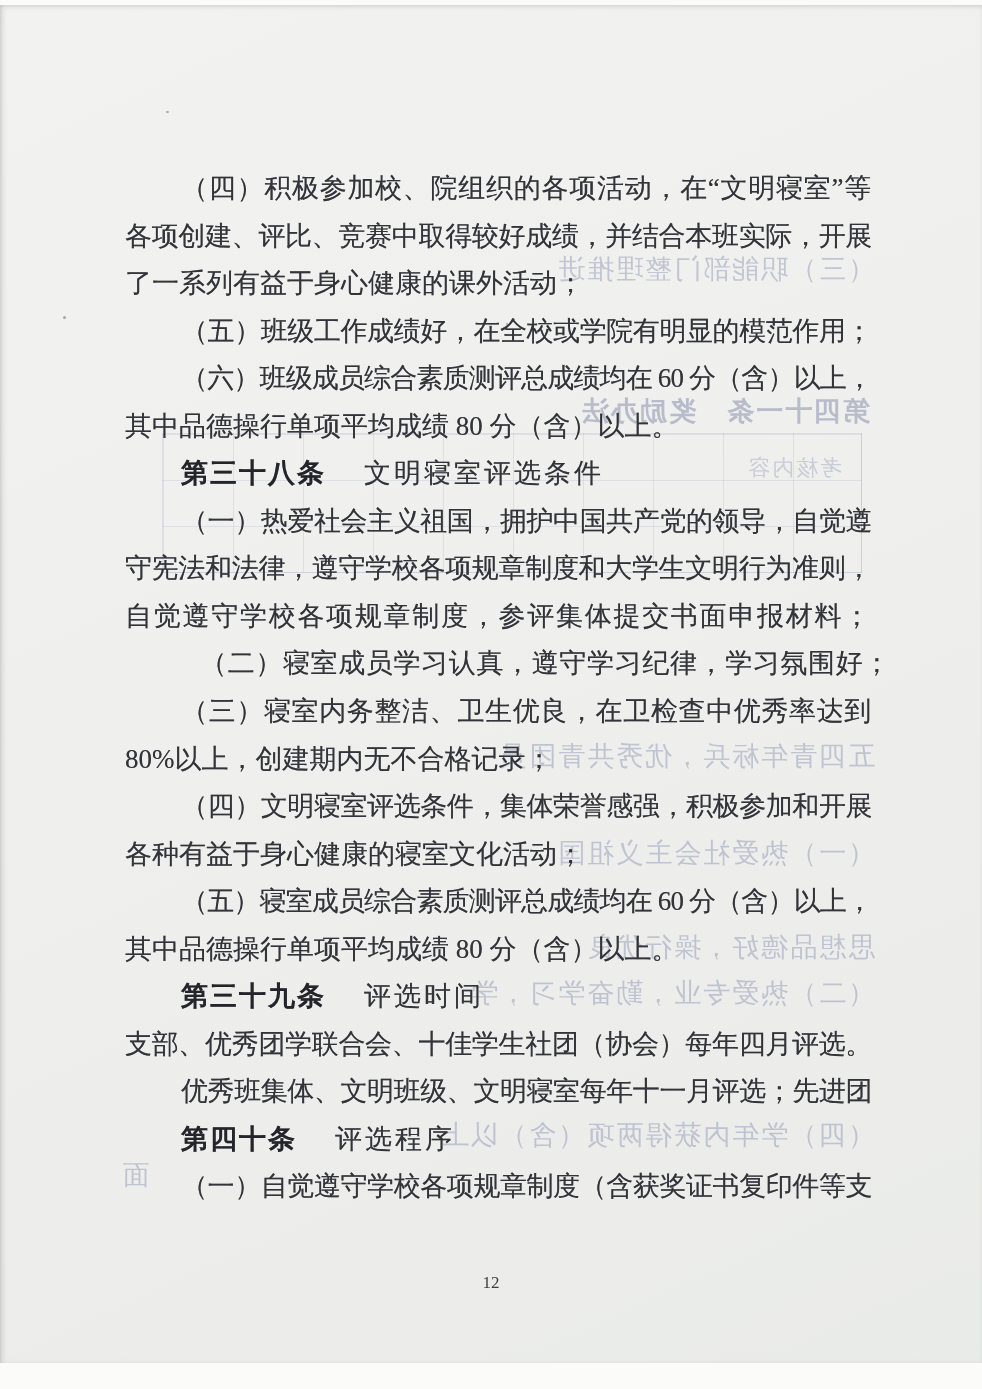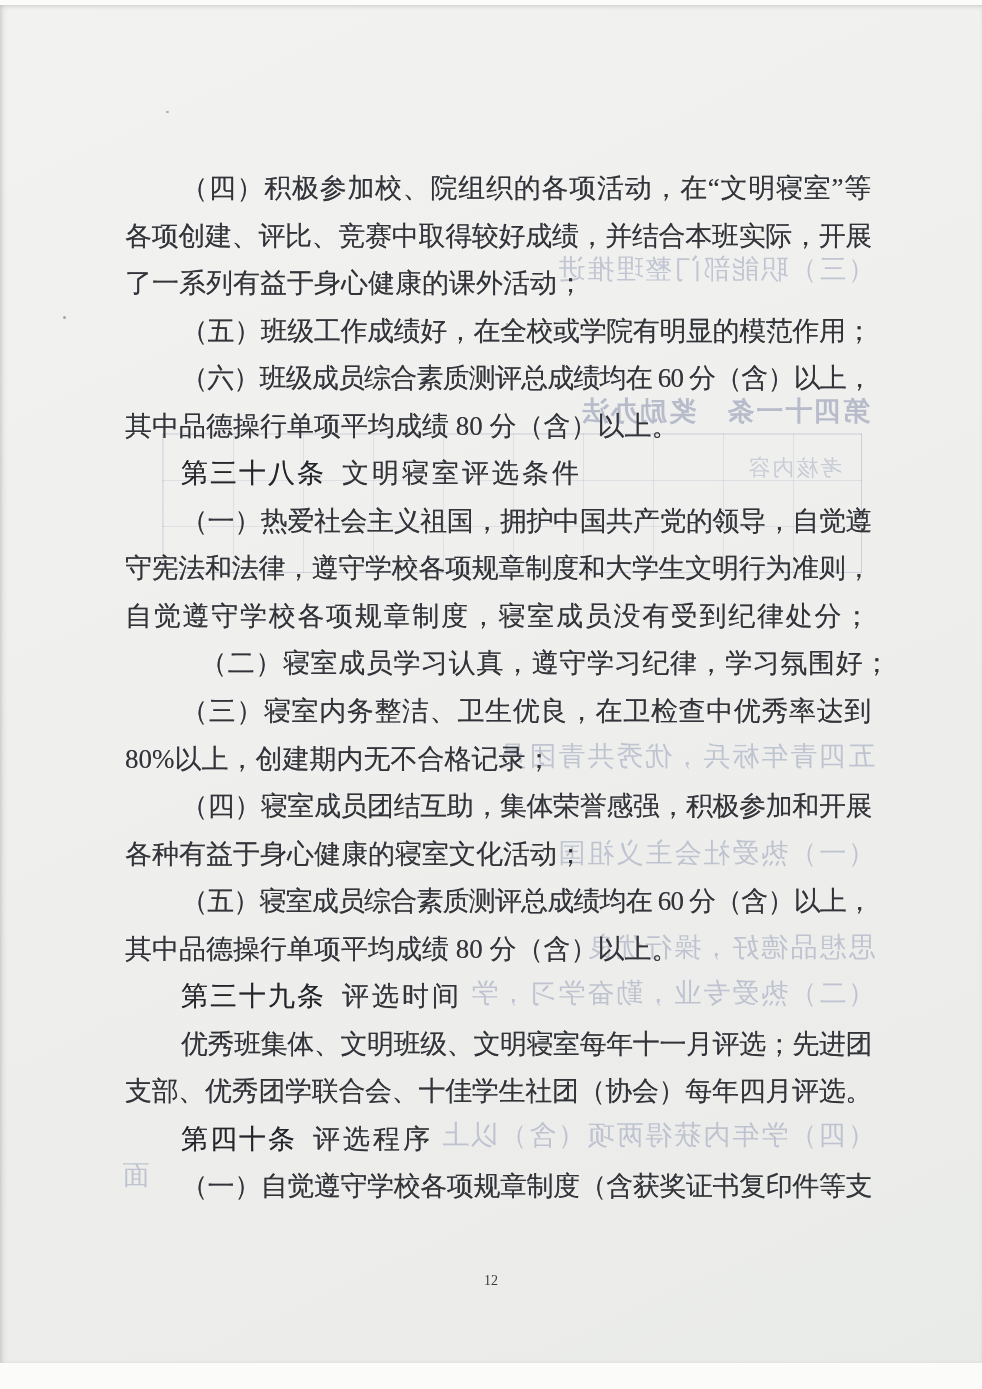--- a/index.html
+++ b/index.html
@@ -14,26 +14,26 @@
     box-shadow:inset 4px 0 6px -3px rgba(120,120,115,0.35), inset 0 3px 5px -2px rgba(140,140,135,0.30);
   }
   
   .content{position:absolute;left:125px;top:160px;width:747px;}
   .line{
     height:47.55px;line-height:47.55px;font-size:27px;
     color:#33343a;white-space:nowrap;
     text-shadow:0 0 0.5px rgba(51,52,58,0.55);
   }
   .indent{padding-left:56px;}
-  .heading .num{font-weight:normal;color:#24252a;margin-right:16px;letter-spacing:2px;}
+  .heading .num{font-weight:bold;color:#24252a;margin-right:38px;letter-spacing:2px;}
   .heading .rest{letter-spacing:3px;}
   
   .pagenum{
     position:absolute;left:0;top:1268px;width:982px;text-align:center;
-    font-size:14px;color:#3c3d42;font-family:"Liberation Serif","DejaVu Serif",serif;
+    font-size:17px;color:#3c3d42;font-family:"Liberation Serif","DejaVu Serif",serif;
   }
   
   .bt{
     position:absolute;transform:scaleX(-1);
     color:rgba(116,126,162,0.38);
     filter:blur(0.7px);
     font-size:27px;white-space:nowrap;letter-spacing:2px;
   }
   .bt.bold{font-weight:bold;color:rgba(104,114,152,0.42);}
   .bt.small{font-size:22px;color:rgba(120,130,165,0.32);}
@@ -74,29 +74,29 @@
   <div class="content">
     <div class="line indent justify"><span class="lt" style="letter-spacing: 0.73px;">（四）积极参加校、院组织的各项活动，在“文明寝室”等</span></div>
     <div class="line justify"><span class="lt" style="letter-spacing: -0.32px; text-align: right;">各项创建、评比、竞赛中取得较好成绩，并结合本班实际，开展</span></div>
     <div class="line"><span class="lt">了一系列有益于身心健康的课外活动；</span></div>
     <div class="line indent justify"><span class="lt" style="letter-spacing: -0.42px;">（五）班级工作成绩好，在全校或学院有明显的模范作用；</span></div>
     <div class="line indent justify"><span class="lt" style="letter-spacing: -0.84px;">（六）班级成员综合素质测评总成绩均在 60 分（含）以上，</span></div>
     <div class="line"><span class="lt">其中品德操行单项平均成绩 80 分（含）以上。</span></div>
     <div class="line indent heading"><span class="num">第三十八条</span><span class="rest">文明寝室评选条件</span></div>
     <div class="line indent justify"><span class="lt" style="letter-spacing: -0.42px;">（一）热爱社会主义祖国，拥护中国共产党的领导，自觉遵</span></div>
     <div class="line justify"><span class="lt" style="letter-spacing: -0.32px; font-family: Liberation Mono, monospace;">守宪法和法律，遵守学校各项规章制度和大学生文明行为准则，</span></div>
-    <div class="line justify"><span class="lt" style="letter-spacing: 1.73px;">自觉遵守学校各项规章制度，寝室成员没有受到纪律处分；</span></div>
+    <div class="line justify"><span class="lt" style="letter-spacing: 1.73px;">自觉遵守学校各项规章制度，参评集体提交书面申报材料；</span></div>
     <div class="line indent justify"><span class="lt" style="letter-spacing: 0.64px; margin-left: 19px;">（二）寝室成员学习认真，遵守学习纪律，学习氛围好；</span></div>
     <div class="line indent justify"><span class="lt" style="letter-spacing: 0.64px;">（三）寝室内务整洁、卫生优良，在卫检查中优秀率达到</span></div>
     <div class="line"><span class="lt">80%以上，创建期内无不合格记录；</span></div>
-    <div class="line indent justify"><span class="lt" style="letter-spacing: -0.42px;">（四）寝室成员团结互助，集体荣誉感强，积极参加和开展</span></div>
+    <div class="line indent justify"><span class="lt" style="letter-spacing: -0.42px;">（四）文明寝室评选条件，集体荣誉感强，积极参加和开展</span></div>
     <div class="line"><span class="lt">各种有益于身心健康的寝室文化活动；</span></div>
     <div class="line indent justify"><span class="lt" style="letter-spacing: -0.84px; font-family: Liberation Serif, serif;">（五）寝室成员综合素质测评总成绩均在 60 分（含）以上，</span></div>
     <div class="line"><span class="lt">其中品德操行单项平均成绩 80 分（含）以上。</span></div>
     <div class="line indent heading"><span class="num">第三十九条</span><span class="rest">评选时间</span></div>
+    <div class="line justify"><span class="lt" style="letter-spacing: -0.32px;">支部、优秀团学联合会、十佳学生社团（协会）每年四月评选。</span></div>
     <div class="line indent justify"><span class="lt" style="letter-spacing: -0.42px;">优秀班集体、文明班级、文明寝室每年十一月评选；先进团</span></div>
-    <div class="line justify"><span class="lt" style="letter-spacing: -0.32px;">支部、优秀团学联合会、十佳学生社团（协会）每年四月评选。</span></div>
     <div class="line indent heading"><span class="num">第四十条</span><span class="rest">评选程序</span></div>
     <div class="line indent justify"><span class="lt" style="letter-spacing: -0.42px;">（一）自觉遵守学校各项规章制度（含获奖证书复印件等支</span></div>
   </div>
 
   <div class="pagenum">12</div>
 </div>
 
 </body></html>

